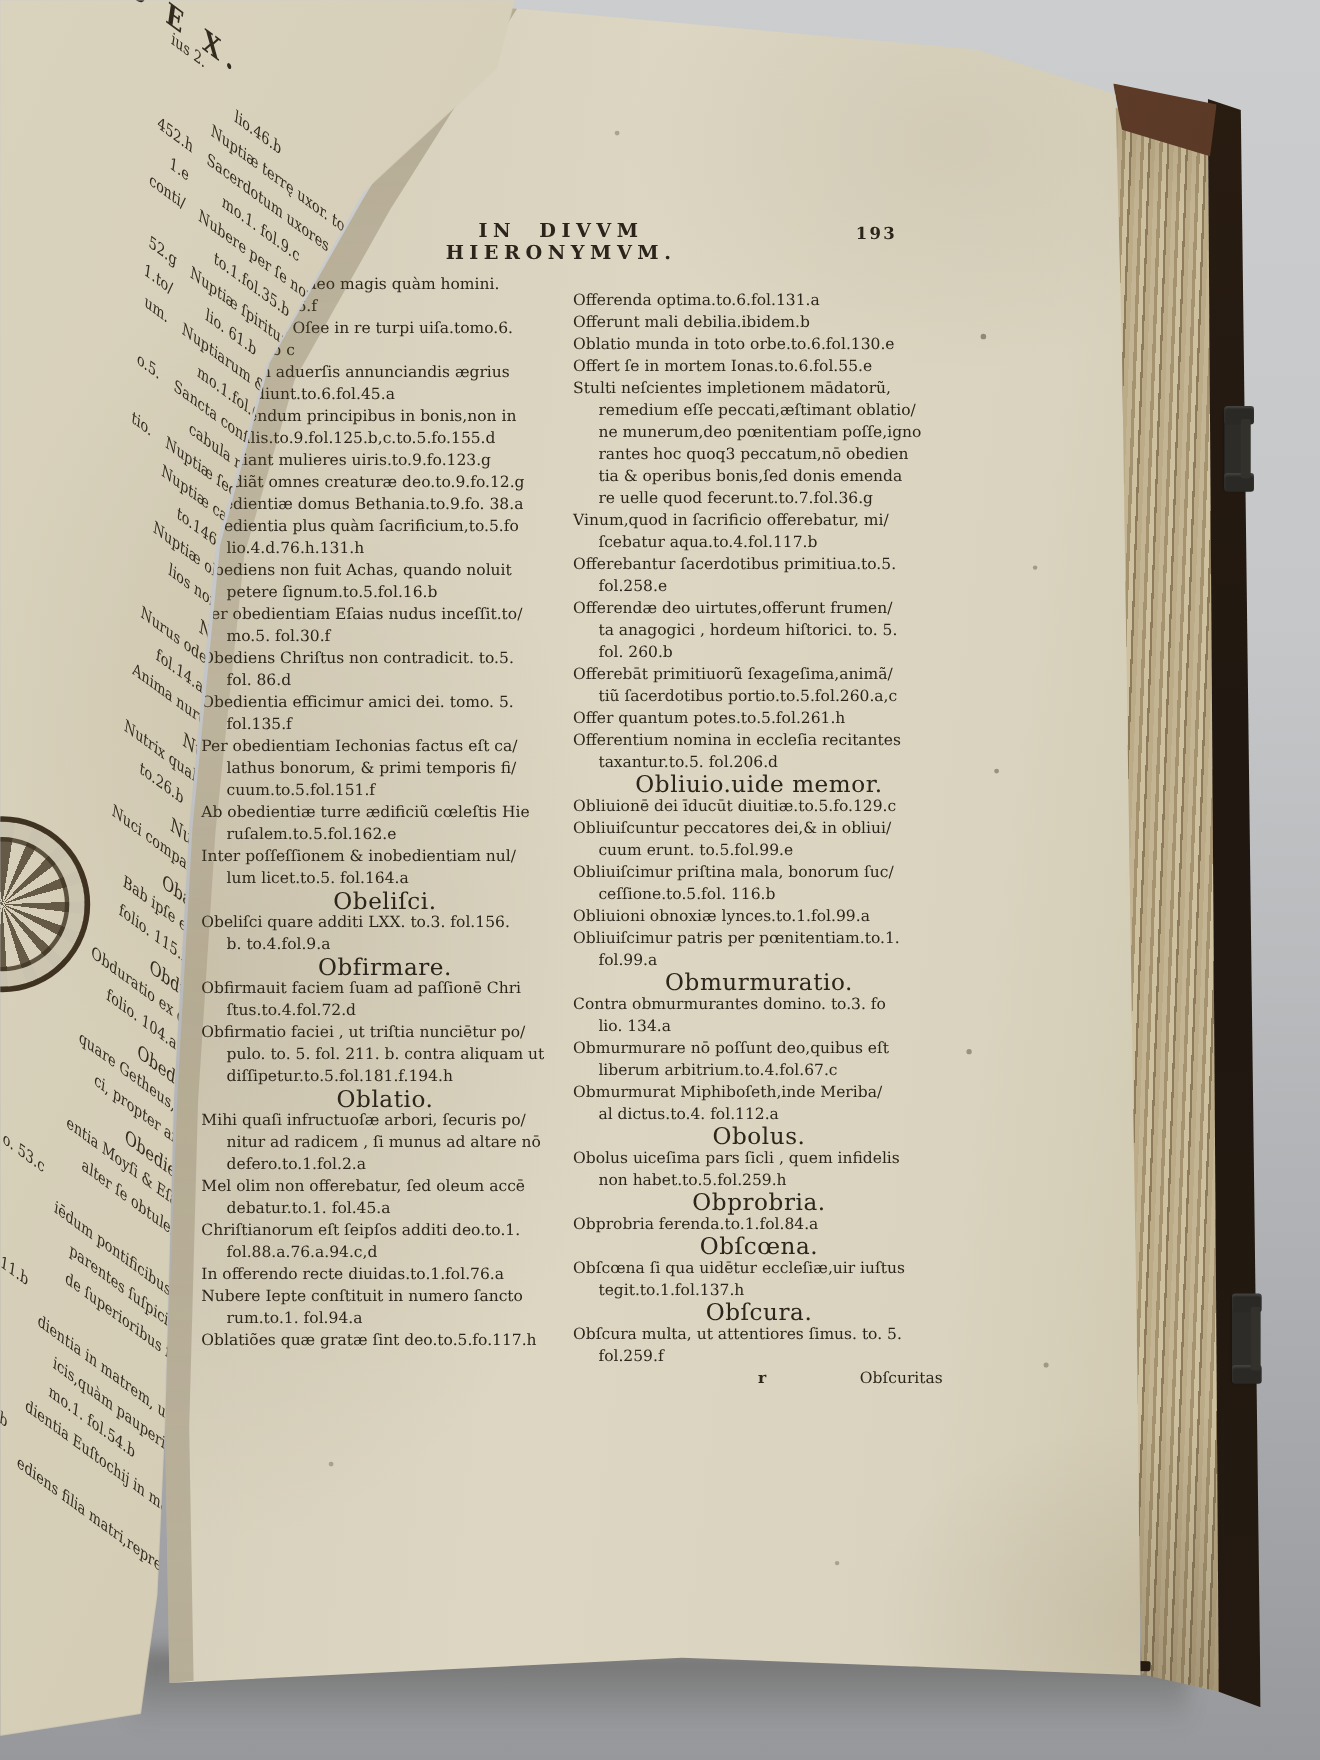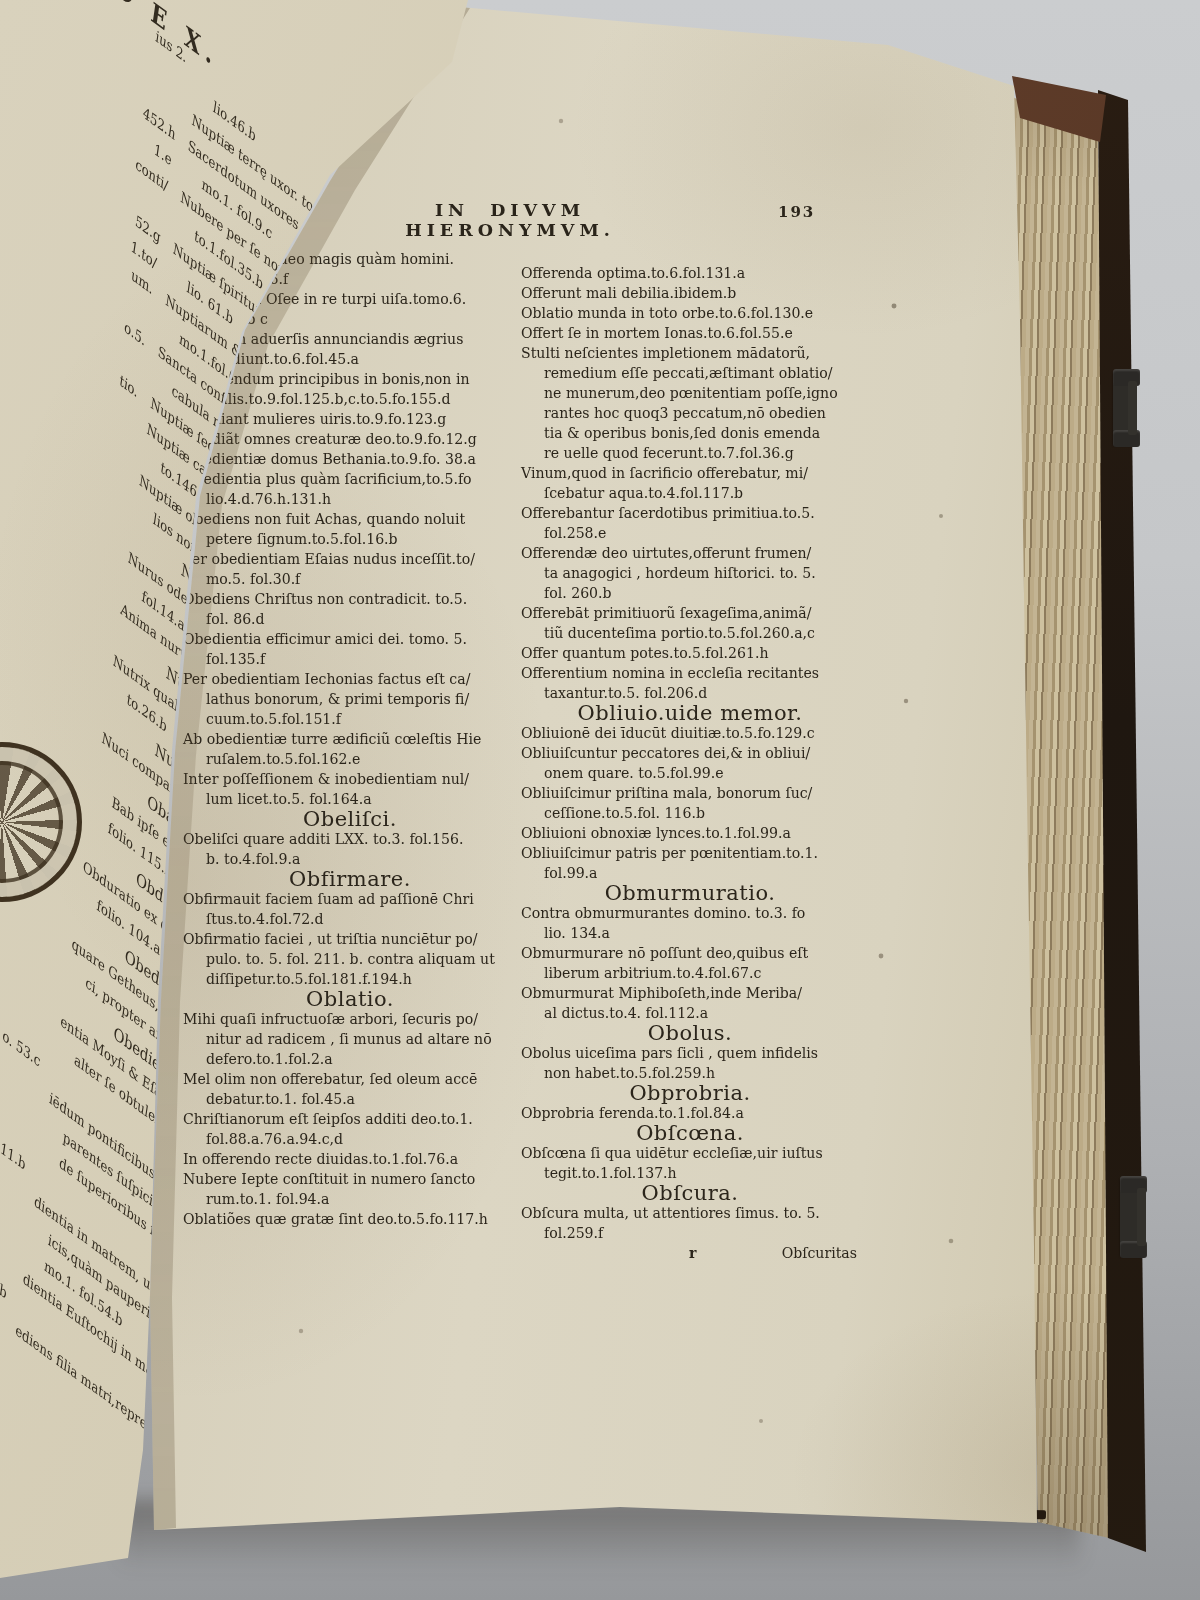--- a/index.html
+++ b/index.html
@@ -169,28 +169,28 @@
         <div class="ln k-c">tia &amp; operibus bonis,ſed donis emenda</div>
         <div class="ln k-c">re uelle quod fecerunt.to.7.fol.36.g</div>
         <div class="ln k-e">Vinum,quod in ſacrificio offerebatur, mi/</div>
         <div class="ln k-c">ſcebatur aqua.to.4.fol.117.b</div>
         <div class="ln k-e">Offerebantur ſacerdotibus primitiua.to.5.</div>
         <div class="ln k-c">fol.258.e</div>
         <div class="ln k-e">Offerendæ deo uirtutes,offerunt frumen/</div>
         <div class="ln k-c">ta anagogici , hordeum hiſtorici. to. 5.</div>
         <div class="ln k-c">fol. 260.b</div>
         <div class="ln k-e">Offerebāt primitiuorũ ſexageſima,animã/</div>
-        <div class="ln k-c">tiũ ducenteſima portio.to.5.fol.260.a,c</div>
+        <div class="ln k-c">tiũ ſacerdotibus portio.to.5.fol.260.a,c</div>
         <div class="ln k-e">Offer quantum potes.to.5.fol.261.h</div>
         <div class="ln k-e">Offerentium nomina in eccleſia recitantes</div>
         <div class="ln k-c">taxantur.to.5. fol.206.d</div>
         <div class="ln k-h">Obliuio.uide memor.</div>
         <div class="ln k-e">Obliuionē dei īducūt diuitiæ.to.5.fo.129.c</div>
         <div class="ln k-e">Obliuiſcuntur peccatores dei,&amp; in obliui/</div>
-        <div class="ln k-c">onem quare. to.5.fol.99.e</div>
+        <div class="ln k-c">cuum erunt. to.5.fol.99.e</div>
         <div class="ln k-e">Obliuiſcimur priſtina mala, bonorum ſuc/</div>
         <div class="ln k-c">ceſſione.to.5.fol. 116.b</div>
         <div class="ln k-e">Obliuioni obnoxiæ lynces.to.1.fol.99.a</div>
         <div class="ln k-e">Obliuiſcimur patris per pœnitentiam.to.1.</div>
         <div class="ln k-c">fol.99.a</div>
         <div class="ln k-h">Obmurmuratio.</div>
         <div class="ln k-e">Contra obmurmurantes domino. to.3. fo</div>
         <div class="ln k-c">lio. 134.a</div>
         <div class="ln k-e">Obmurmurare nō poſſunt deo,quibus eſt</div>
         <div class="ln k-c">liberum arbitrium.to.4.fol.67.c</div>

